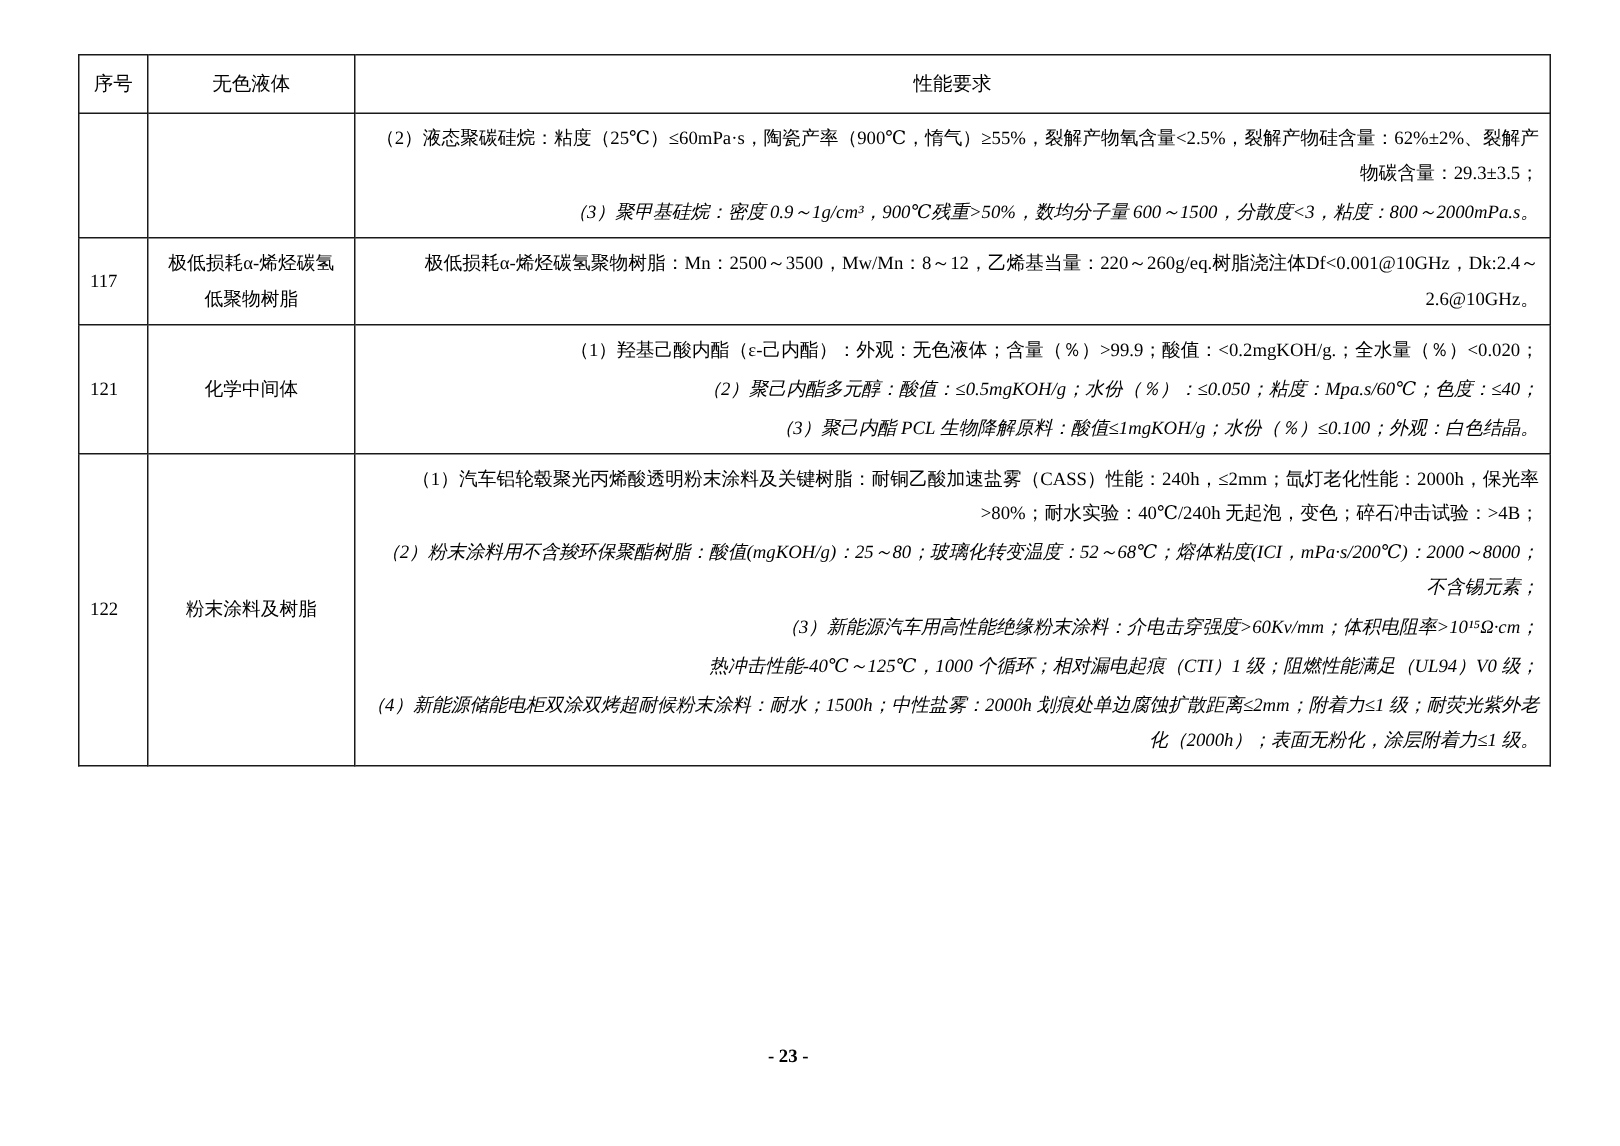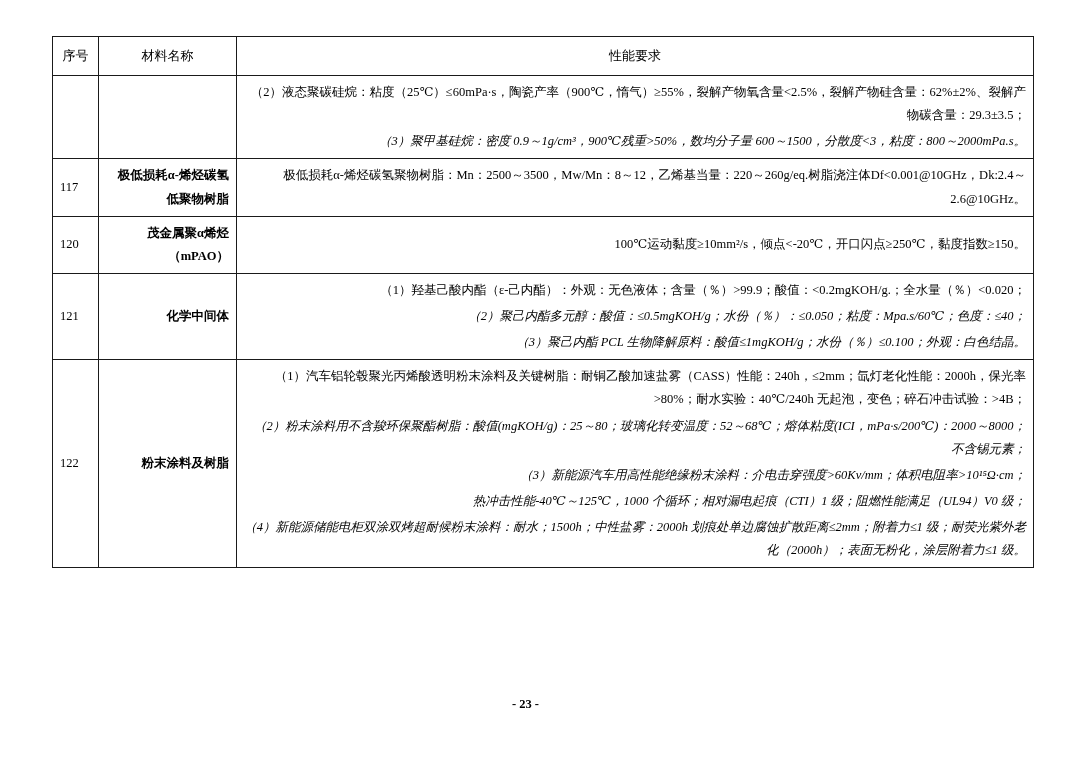--- a/index.html
+++ b/index.html
@@ -40,24 +40,23 @@
     font-size: 13px;
   }
   col.c-no { width: 46px; }
   col.c-name { width: 138px; }
   col.c-req { width: auto; }
   td.no {
     text-align: left;
     font-size: 13px;
   }
   td.name {
-    text-align: right;
+    text-align: center;
     font-size: 12.5px;
     line-height: 1.75;
-    font-weight: bold;
   }
   td.req {
     text-align: right;
   }
   td.req p {
     margin: 0;
     padding: 0;
     text-indent: 0;
   }
   td.req p + p {
@@ -82,21 +81,21 @@
 
   <table class="spec">
     <colgroup>
       <col class="c-no">
       <col class="c-name">
       <col class="c-req">
     </colgroup>
     <thead>
       <tr>
         <th>序号</th>
-        <th>材料名称</th>
+        <th>无色液体</th>
         <th>性能要求</th>
       </tr>
     </thead>
     <tbody>
 
       <tr>
         <td class="no"></td>
         <td class="name"></td>
         <td class="req">
           <p>（2）液态聚碳硅烷：粘度（25℃）≤60mPa·s，陶瓷产率（900℃，惰气）≥55%，裂解产物氧含量&lt;2.5%，裂解产物硅含量：62%±2%、裂解产物碳含量：29.3±3.5；</p>
@@ -107,27 +106,20 @@
       <tr>
         <td class="no">117</td>
         <td class="name">极低损耗α-烯烃碳氢低聚物树脂</td>
         <td class="req">
           <p>极低损耗α-烯烃碳氢聚物树脂：Mn：2500～3500，Mw/Mn：8～12，乙烯基当量：220～260g/eq.树脂浇注体Df&lt;0.001@10GHz，Dk:2.4～2.6@10GHz。</p>
         </td>
       </tr>
 
 
 
-      <tr>
-        <td class="no">120</td>
-        <td class="name">茂金属聚α烯烃（mPAO）</td>
-        <td class="req">
-          <p>100℃运动黏度≥10mm²/s，倾点&lt;-20℃，开口闪点≥250℃，黏度指数≥150。</p>
-        </td>
-      </tr>
 
       <tr>
         <td class="no">121</td>
         <td class="name">化学中间体</td>
         <td class="req">
           <p>（1）羟基己酸内酯（ε-己内酯）：外观：无色液体；含量（％）&gt;99.9；酸值：&lt;0.2mgKOH/g.；全水量（％）&lt;0.020；</p>
           <p>（2）聚己内酯多元醇：酸值：≤0.5mgKOH/g；水份（％）：≤0.050；粘度：Mpa.s/60℃；色度：≤40；</p>
           <p>（3）聚己内酯 PCL 生物降解原料：酸值≤1mgKOH/g；水份（％）≤0.100；外观：白色结晶。</p>
         </td>
       </tr>

